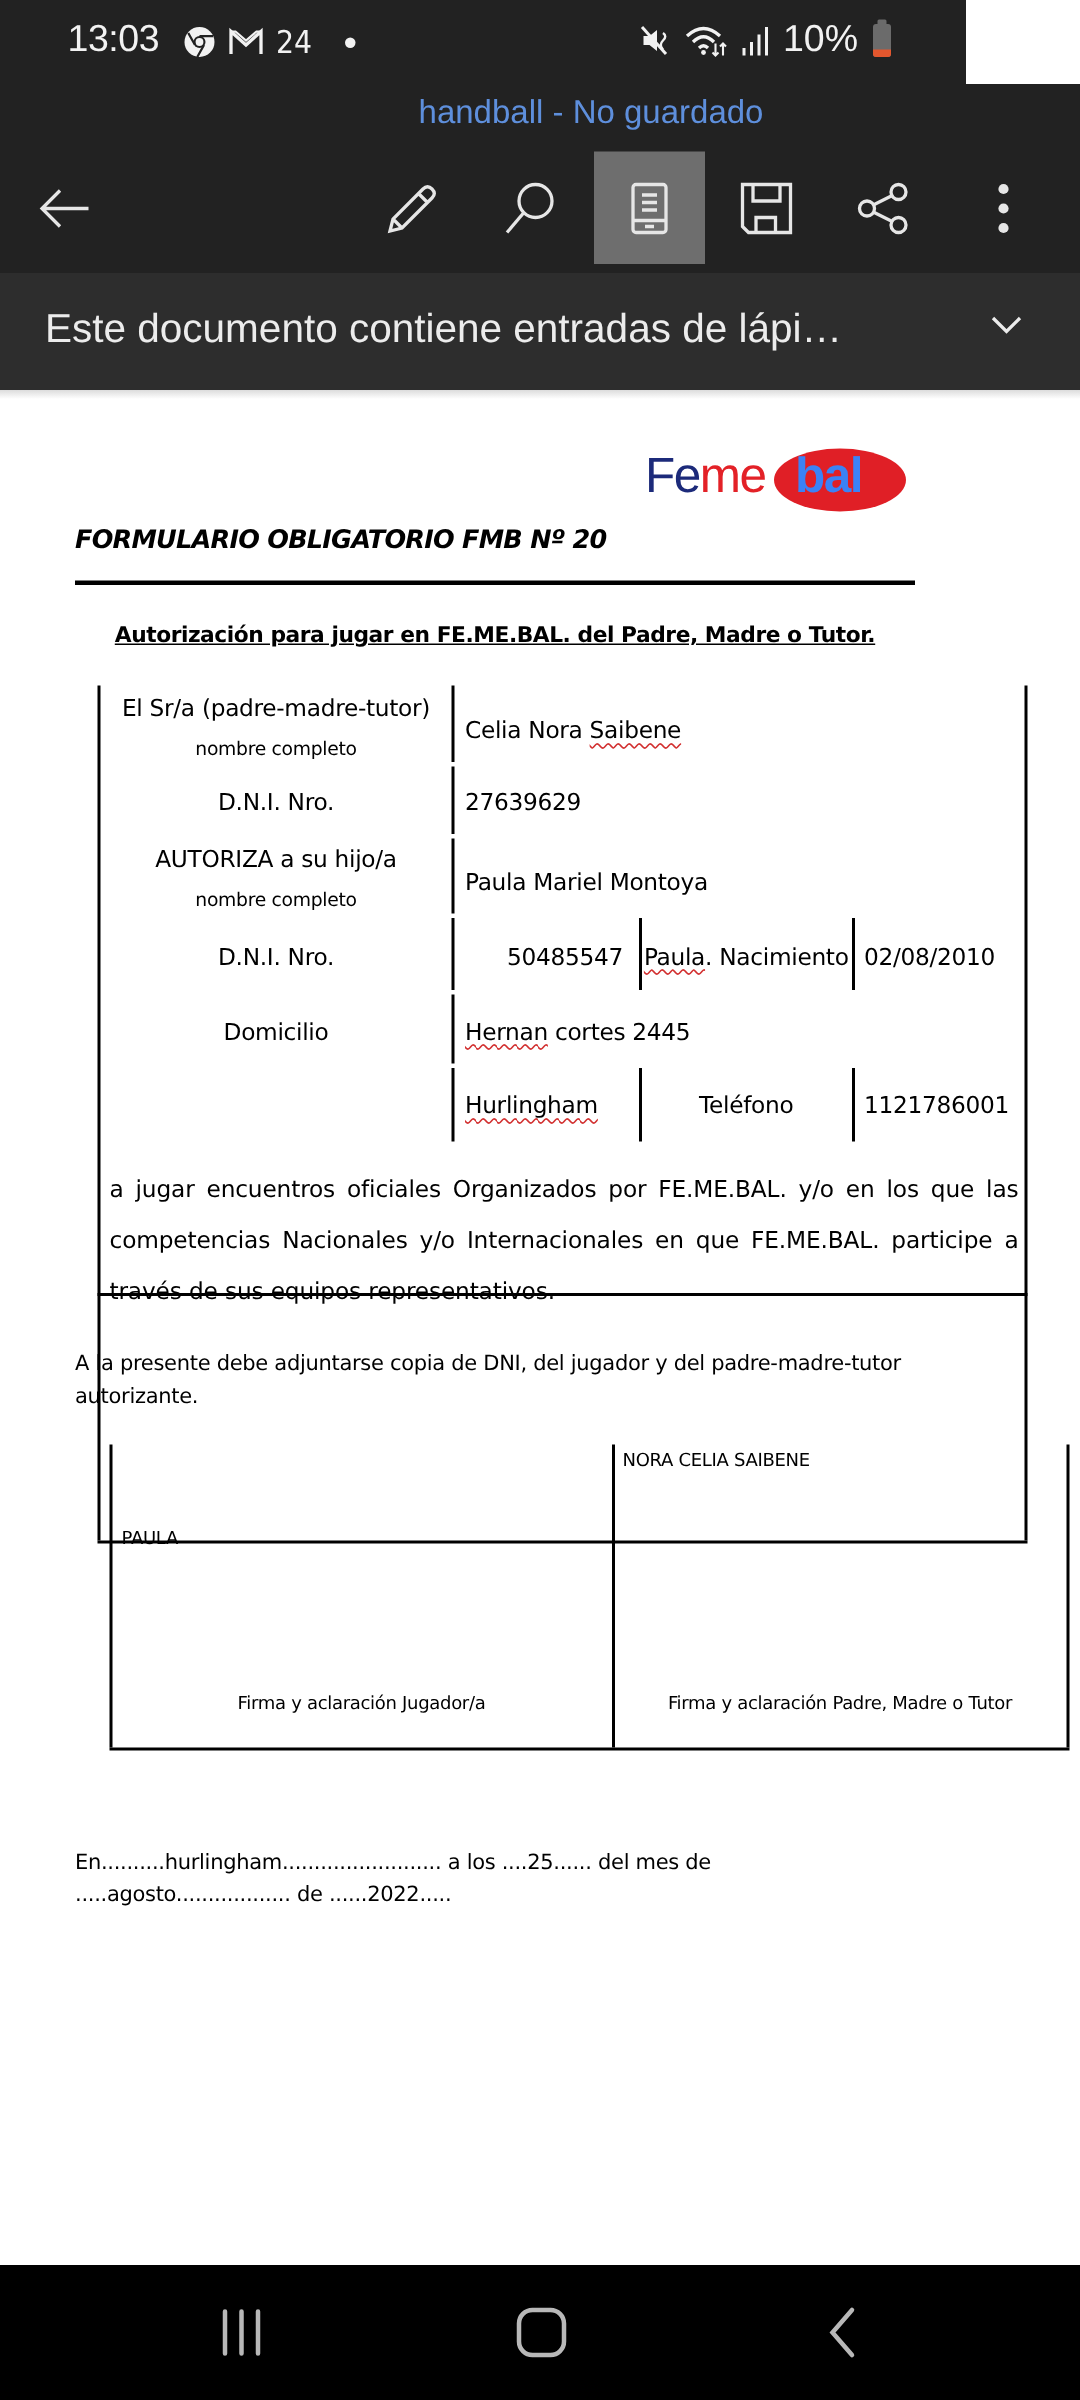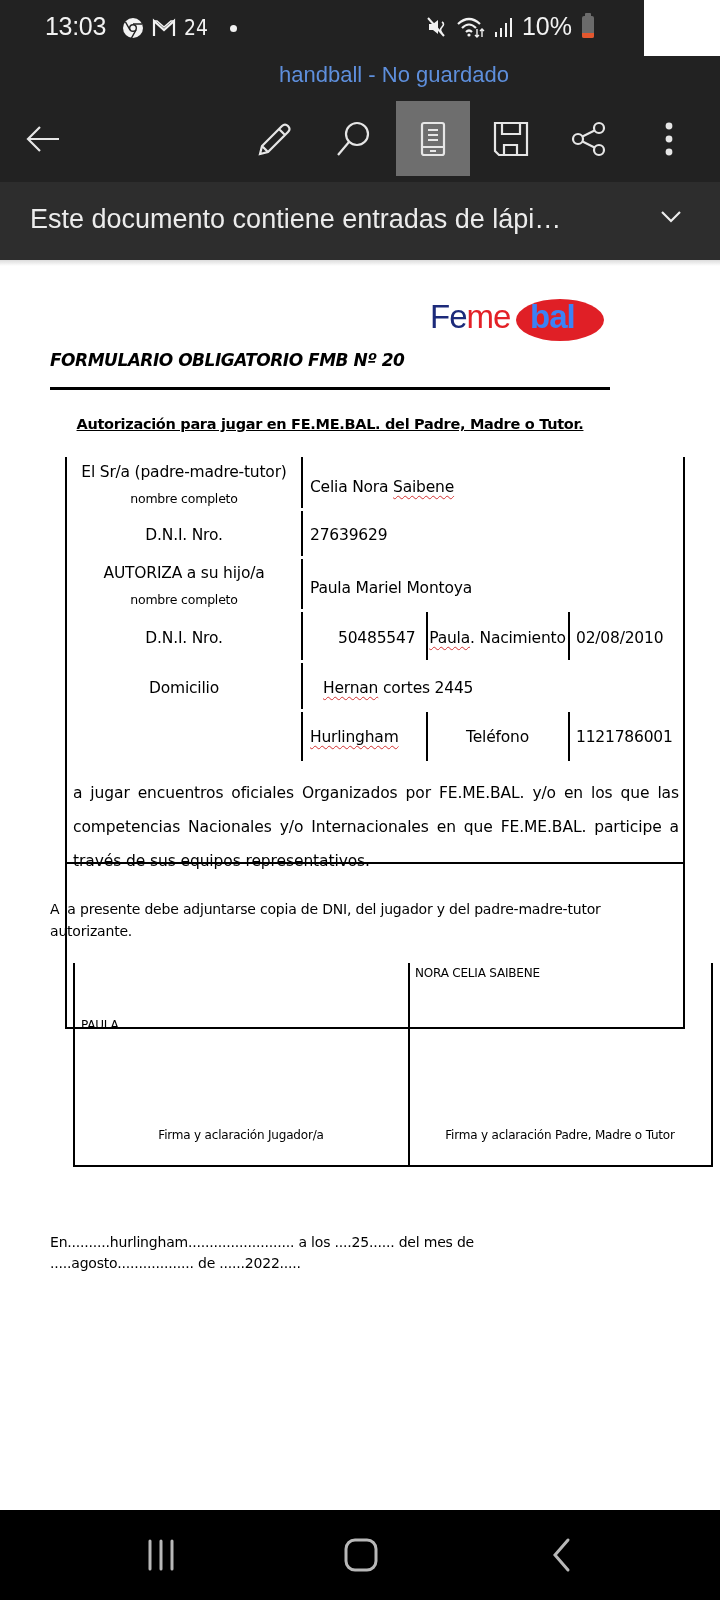--- a/index.html
+++ b/index.html
@@ -221,21 +221,21 @@
     <span><span class="squiggle">Paula</span>. Nacimiento</span>
 
   </div>
   <div class="cell left" style="left:568px; top:346px; width:116px; height:51px;">
     <span>02/08/2010</span>
   </div>
 
   <div class="cell center" style="left:66px; top:397px; width:236px; height:49px;">
     <span>Domicilio</span>
   </div>
-  <div class="cell left" style="left:315px; top:397px; width:382px; height:49px;">
+  <div class="cell left" style="left:302px; top:397px; width:382px; height:49px;">
     <span><span class="squiggle">Hernan</span> cortes 2445</span>
 
   </div>
 
   <div class="cell left" style="left:302px; top:446px; width:124px; height:50px;">
     <span class="squiggle">Hurlingham</span>
   </div>
   <div class="cell center" style="left:427px; top:446px; width:141px; height:50px;">
     <span>Teléfono</span>
   </div>

